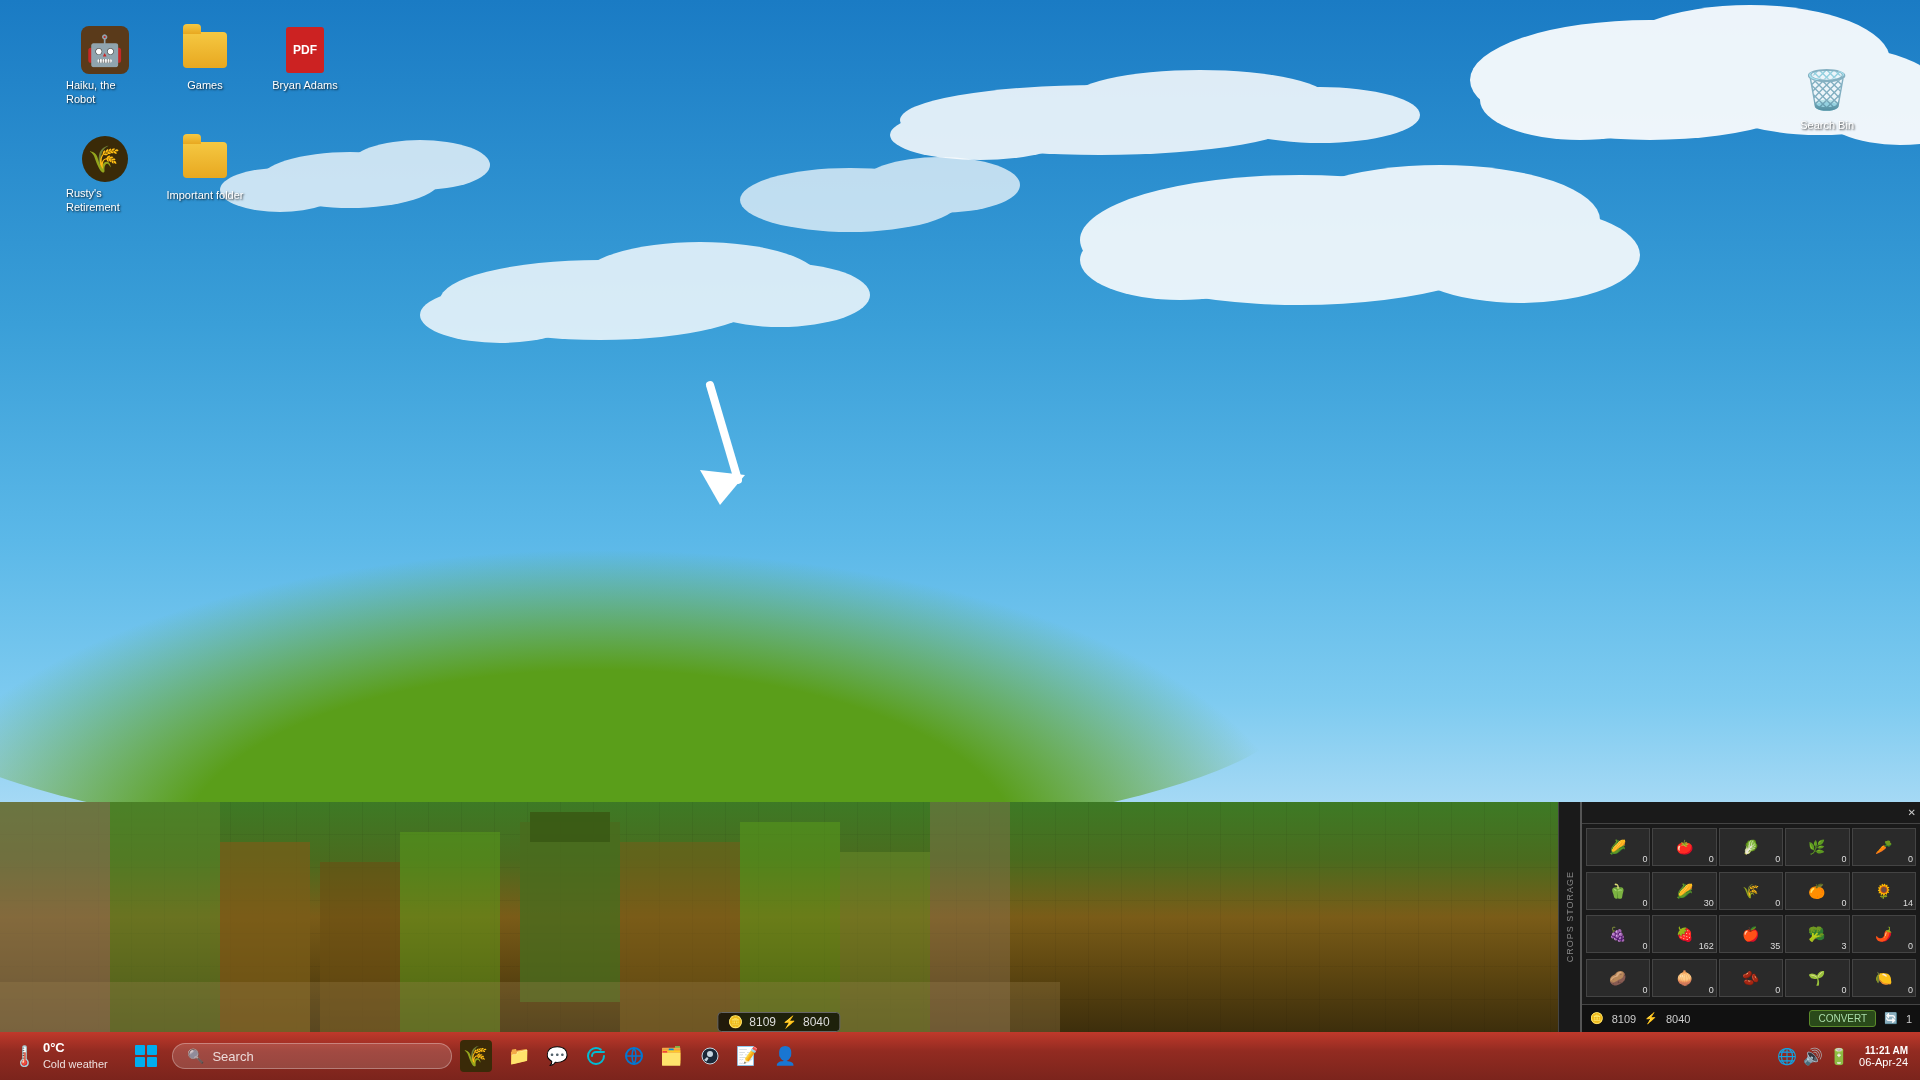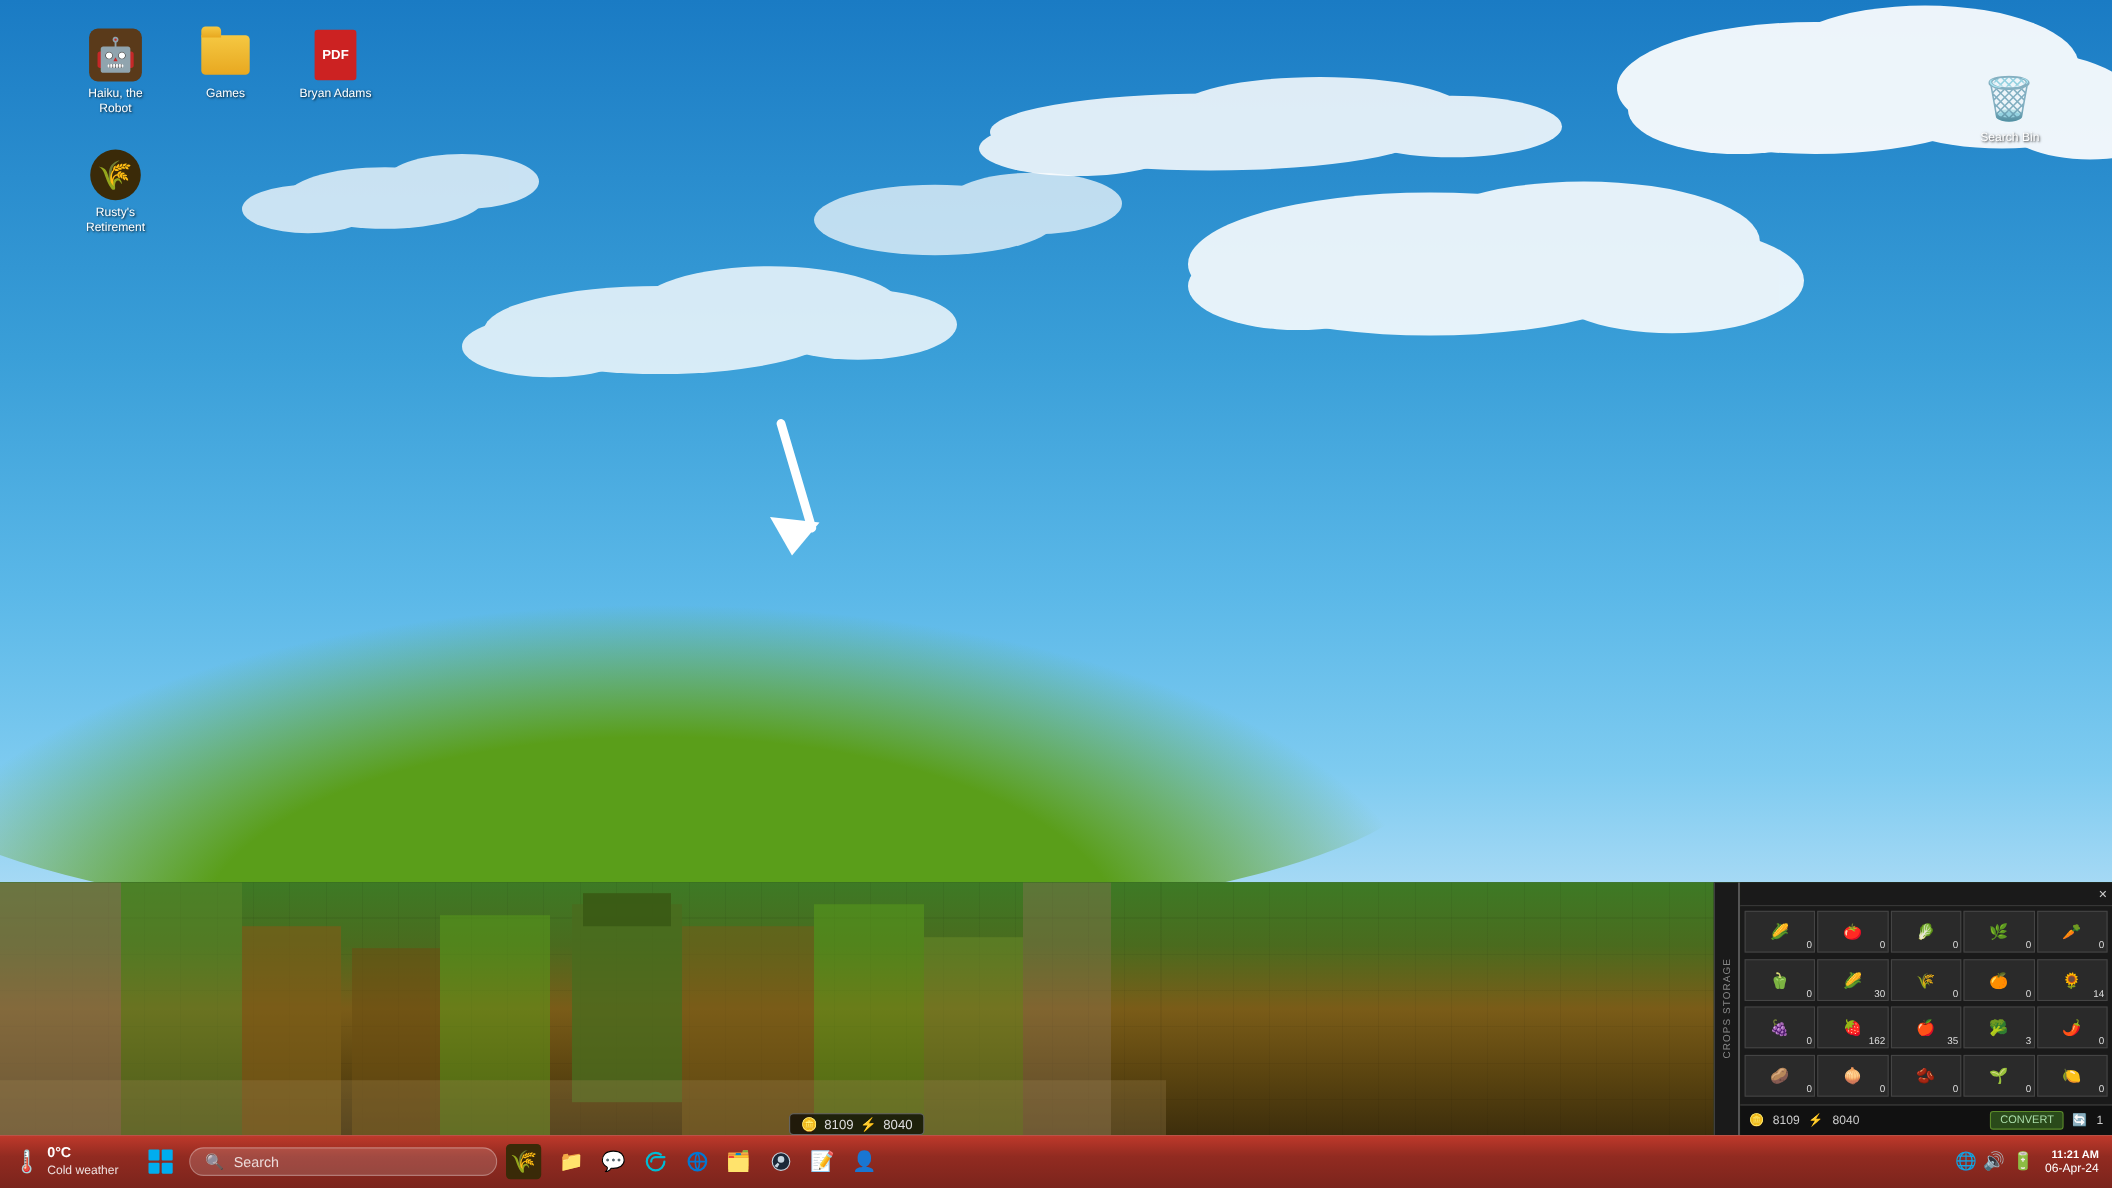--- a/index.html
+++ b/index.html
@@ -183,21 +183,20 @@
       display: flex;
       align-items: center;
       justify-content: center;
       border-radius: 8px;
       margin-bottom: 4px;
       font-size: 32px;
     }
     .desktop-icon-label {
       font-size: 11px;
       color: white;
-      text-align: center;
       text-shadow: 1px 1px 2px rgba(0,0,0,0.8);
       line-height: 1.3;
     }
 
     
     .recycle-bin {
       position: absolute;
       top: 60px;
       right: 60px;
       display: flex;
@@ -495,20 +494,26 @@
       <span class="desktop-icon-label">Bryan Adams</span>
     </div>
 
     <div class="desktop-icon">
       <div class="desktop-icon-img" style="background: #3a2a08; border-radius: 50%; width: 46px; height: 46px; display: flex; align-items:center; justify-content:center;">
         <span style="font-size: 26px;">🌾</span>
       </div>
       <span class="desktop-icon-label">Rusty's Retirement</span>
     </div>
 
+    <div class="desktop-icon">
+      <div class="desktop-icon-img">
+        <div class="folder-icon-shape"></div>
+      </div>
+      <span class="desktop-icon-label">Important folder</span>
+    </div>
   </div>
 
   <div class="recycle-bin">
     <div class="desktop-icon-img">
       <span style="font-size: 38px;">🗑️</span>
     </div>
     <span class="desktop-icon-label">Search Bin</span>
   </div>
 
   <div class="game-area">

